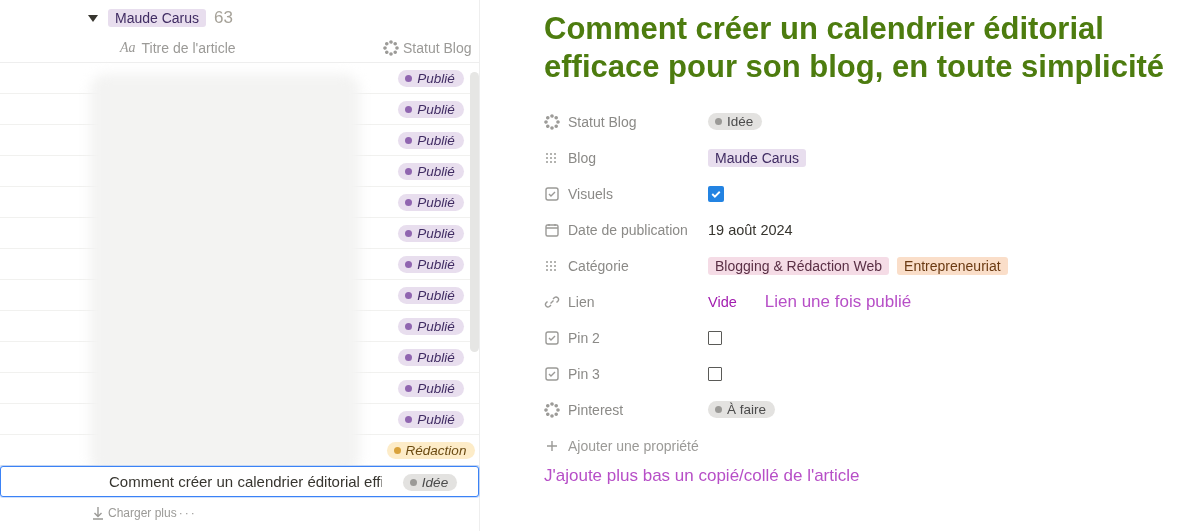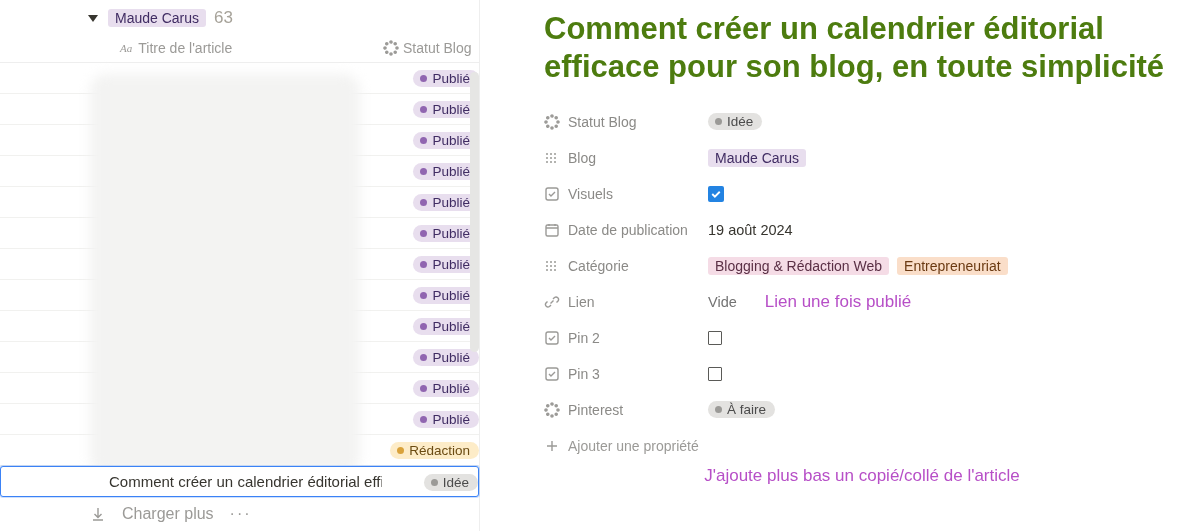--- a/index.html
+++ b/index.html
@@ -58,21 +58,21 @@
   height: 31px;
   border-bottom: 1px solid #f1f1ef;
 }
 .cell-title {
   flex: 1;
   white-space: nowrap;
   overflow: hidden;
   color: #37352f;
   font-size: 15px;
 }
-.cell-status { width: 96px; text-align: right; }
+.cell-status { width: 96px; text-align: center; font-style: italic; }
 .status-pill {
   display: inline-flex;
   align-items: center;
   gap: 5px;
   border-radius: 12px;
   padding: 1px 9px 1px 7px;
   font-size: 13.5px;
 }
 .status-pill .dot {
   width: 7px; height: 7px; border-radius: 50%;
@@ -99,24 +99,24 @@
   height: 400px;
   background: #f3f3f2;
   border-radius: 16px;
   filter: blur(6px);
   z-index: 1;
   pointer-events: none;
 }
 .load-more {
   padding: 8px 0 0 90px;
   color: #9b9a97;
-  font-size: 16px;
-  display: flex;
-  align-items: center;
-  gap: 16px;
+  font-size: 12px;
+  display: flex;
+  align-items: center;
+  gap: 2px;
 }
 .scrollbar {
   position: absolute;
   right: 0;
   top: 72px;
   width: 9px;
   height: 280px;
   background: #e6e6e4;
   border-radius: 6px;
 }
@@ -175,27 +175,27 @@
 }
 .cbx-checked svg { width: 12px; height: 12px; stroke: #fff; stroke-width: 2.5; fill: none; }
 .cbx-empty {
   width: 14px; height: 14px;
   border: 1.4px solid #5a5a57;
   border-radius: 1px;
   background: #fff;
 }
 .tag-pink { background: #f5dce6; color: #5a2f45; border-radius: 3px; padding: 1px 7px; font-size: 14px; }
 .tag-orange { background: #fadec9; color: #6b3a12; border-radius: 3px; padding: 1px 7px; font-size: 14px; }
-.empty-val { color: #737373; }
+.empty-val { color: #a21caf; }
 .annotation { color: #b74fc7; font-size: 17px; font-weight: 500; }
 .add-prop {
   display: flex; align-items: center; gap: 8px;
   color: #9b9a97; font-size: 14px; padding: 10px 0 12px 0;
 }
-.aa-icon { font-family: Georgia, serif; font-style: italic; color:#9b9a97; font-size:11px; }
+.aa-icon { font-family: Georgia, serif; font-style: italic; color:#9b9a97; font-size:14px; }
 .dotted-spinner { width:14px; height:14px; }
 .dotted-spinner circle { fill:#9b9a97; }
 </style>
 </head>
 <body>
 
 <div class="left-panel">
 
   <div class="group-header">
     <span class="triangle-down"></span>
@@ -504,15 +504,15 @@
 
   <div class="add-prop">
     <span class="icon">
       <svg viewBox="0 0 16 16">
           <path d="M8 3v10M3 8h10"></path>
         </svg>
     </span>
     <span>Ajouter une propriété</span>
   </div>
 
-  <div class="annotation" style="text-align:center; padding-bottom:6px;">J'ajoute plus bas un copié/collé de l'article</div>
+  <div class="annotation" style="text-align:left; padding-bottom:6px;">J'ajoute plus bas un copié/collé de l'article</div>
 
 </div>
 
 </body></html>

